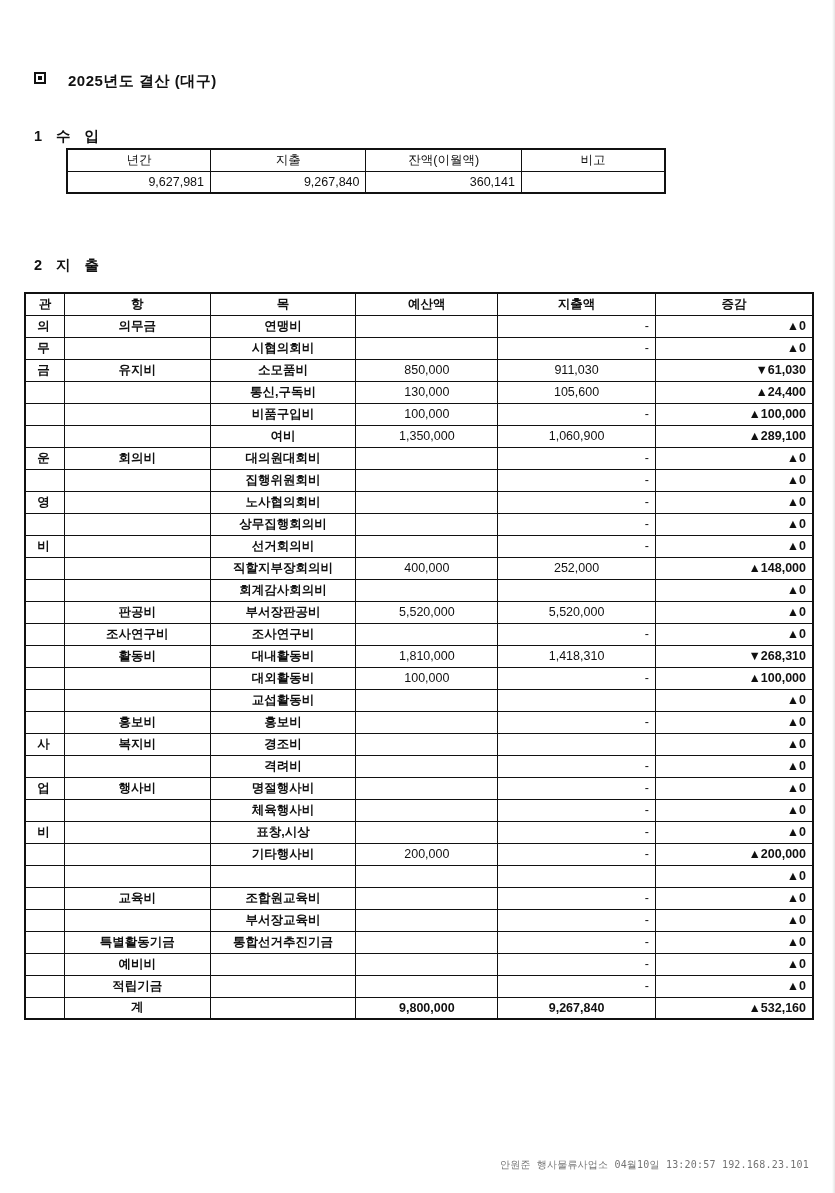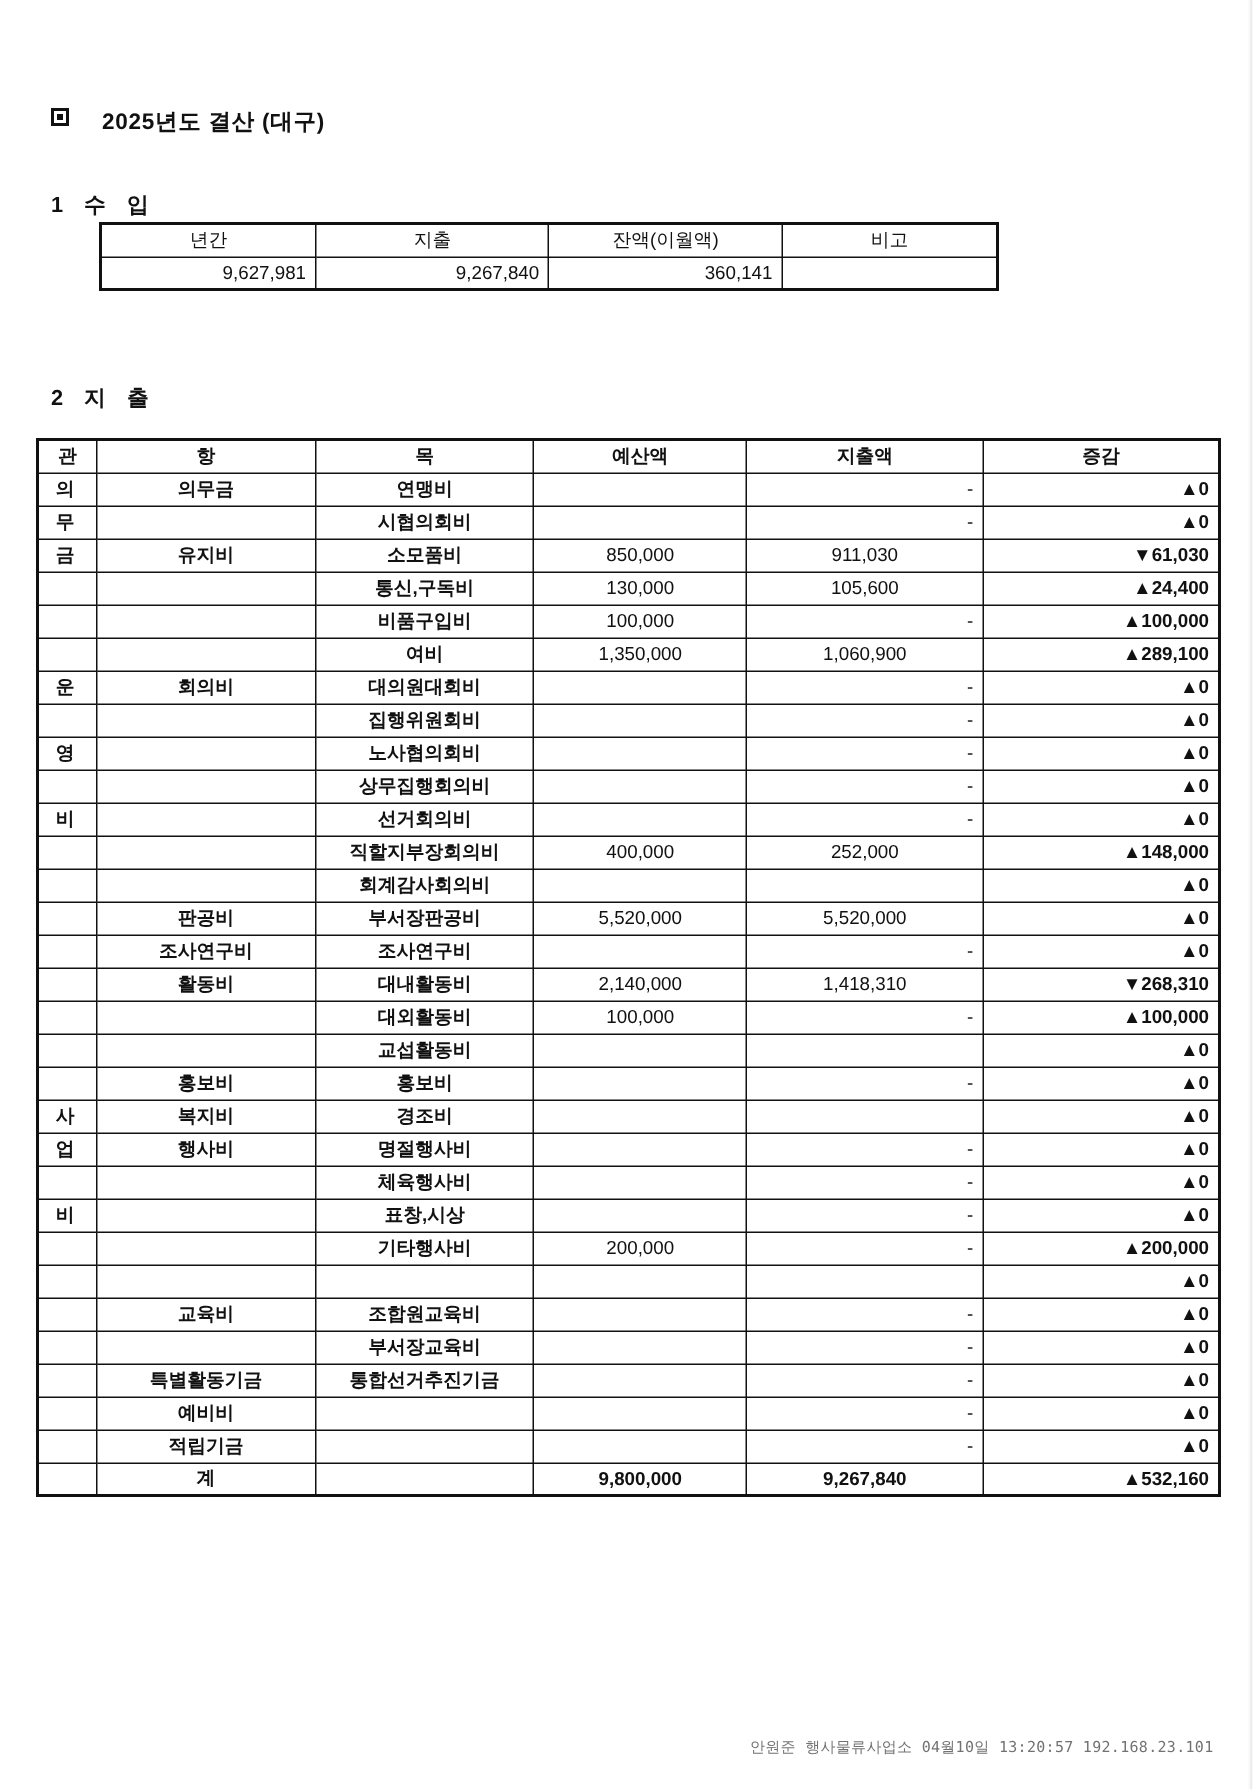--- a/index.html
+++ b/index.html
@@ -364,21 +364,21 @@
             <td class="hang">조사연구비</td>
             <td class="mok">조사연구비</td>
             <td class="num"></td>
             <td class="dash">-</td>
             <td class="delta">▲0</td>
           </tr>
           <tr>
             <td class="cat"></td>
             <td class="hang">활동비</td>
             <td class="mok">대내활동비</td>
-            <td class="num">2,140,000</td>
+            <td class="num">1,810,000</td>
             <td class="num">1,418,310</td>
             <td class="delta">▼268,310</td>
           </tr>
           <tr>
             <td class="cat"></td>
             <td class="hang"></td>
             <td class="mok">대외활동비</td>
             <td class="num">100,000</td>
             <td class="dash">-</td>
             <td class="delta">▲100,000</td>
@@ -398,20 +398,28 @@
             <td class="num"></td>
             <td class="dash">-</td>
             <td class="delta">▲0</td>
           </tr>
           <tr>
             <td class="cat">사</td>
             <td class="hang">복지비</td>
             <td class="mok">경조비</td>
             <td class="num"></td>
             <td class="num"></td>
+            <td class="delta">▲0</td>
+          </tr>
+          <tr>
+            <td class="cat"></td>
+            <td class="hang"></td>
+            <td class="mok">격려비</td>
+            <td class="num"></td>
+            <td class="dash">-</td>
             <td class="delta">▲0</td>
           </tr>
           <tr>
             <td class="cat">업</td>
             <td class="hang">행사비</td>
             <td class="mok">명절행사비</td>
             <td class="num"></td>
             <td class="dash">-</td>
             <td class="delta">▲0</td>
           </tr>

